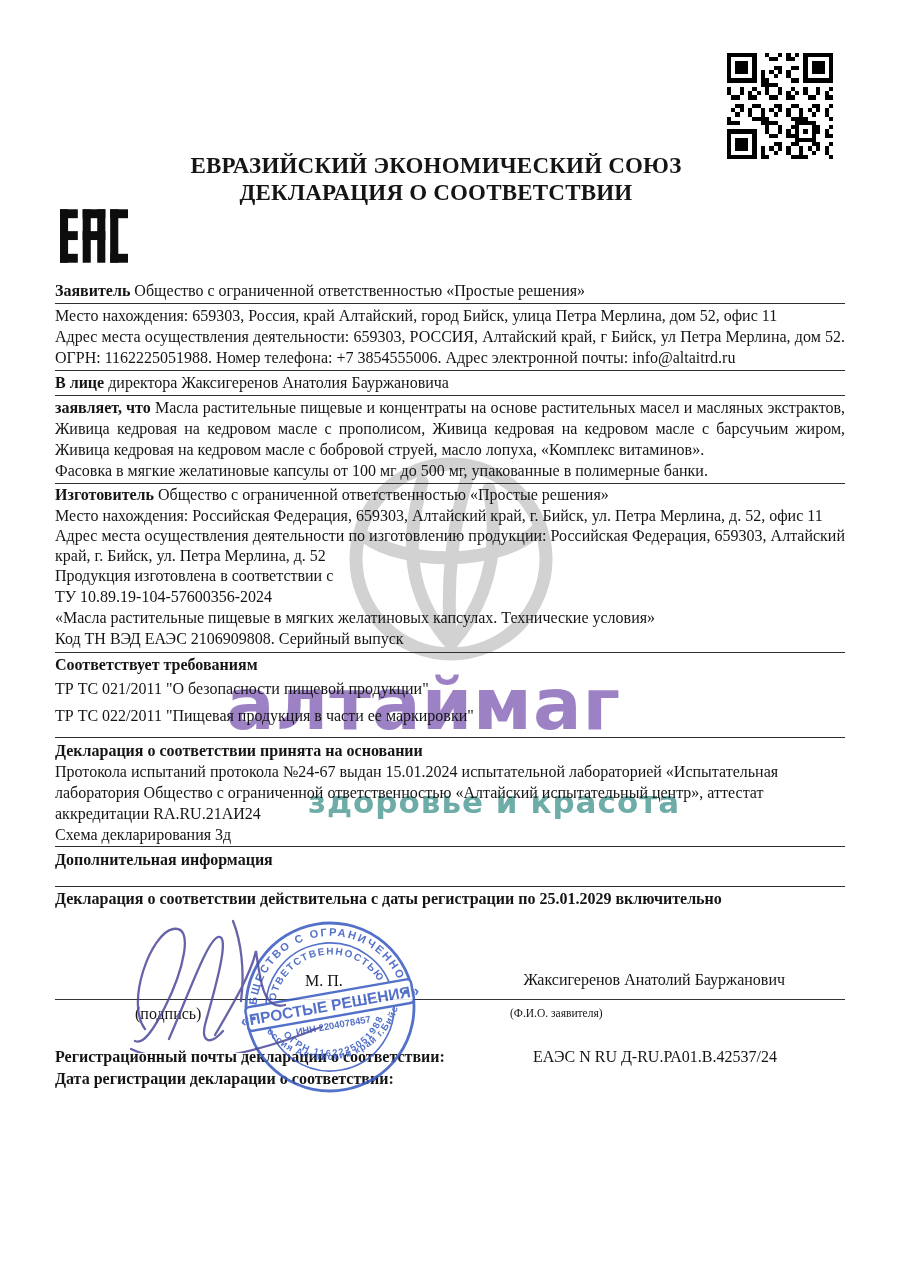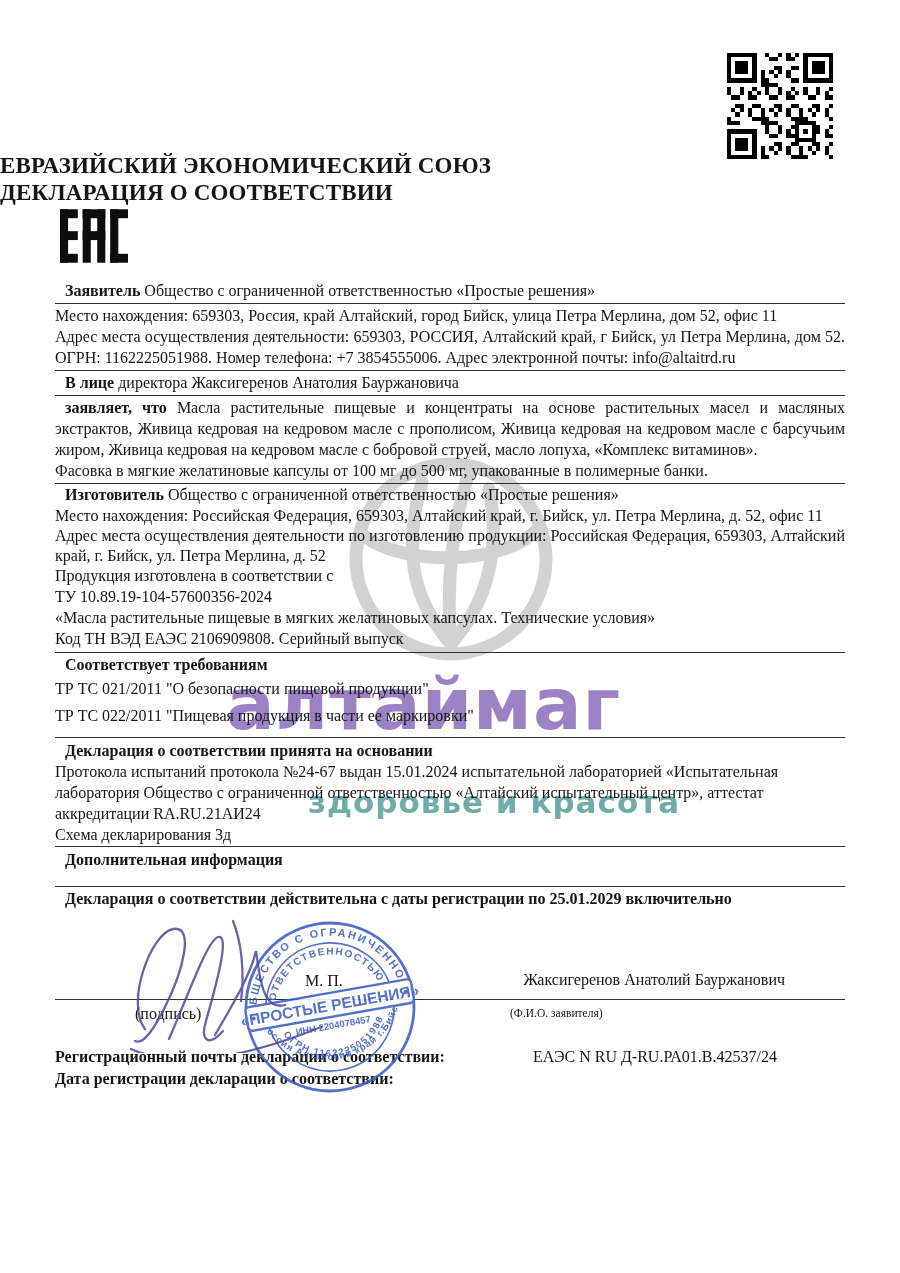--- a/index.html
+++ b/index.html
@@ -16,32 +16,32 @@
     font-weight:bold; font-size:72px; line-height:1; color:#4c1d95; opacity:.55;
     letter-spacing:1px;
   }
   .wm-tagline{
     left:308px; top:784px; font-family:"DejaVu Sans",sans-serif;
     font-weight:bold; font-size:31px; color:#0f766e; opacity:.6; letter-spacing:1px;
   }
   
   .qr{position:absolute; left:727px; top:53px; width:106px; height:106px; z-index:1;}
   .title{
-    position:absolute; left:0; top:152px; width:840px; 
+    position:absolute; left:16px; top:152px; width:840px; text-align:center;
     font-weight:bold; font-size:23px; line-height:27px; z-index:1; letter-spacing:.2px;
   }
   .eac{position:absolute; left:60px; top:204px; width:68px; height:64px; z-index:1;}
   
   .content{
     position:absolute; left:55px; top:280px; width:790px; z-index:1;
     font-size:16px; line-height:21px;
   }
   .row{min-height:21px;}
   .j{text-align:justify;}
-  .b{font-weight:bold;margin-left:10px;}
+  .b{font-weight:bold;}
   .hr{border-top:1.5px solid #2f2f2f; margin:1.5px 0;}
   .mfg .row, .mfg p{line-height:20px; margin:0;}
   p{margin:0;}
   .tr-row{line-height:27px;}
   .gap8{margin-top:8px;}
   .gap16{margin-top:16px;}
   .basis-text{max-width:772px;}
   
   .sig-area{position:relative; height:120px;}
   .sig-line{position:absolute; left:0; right:0; top:90px; border-top:1.3px solid #333;}

